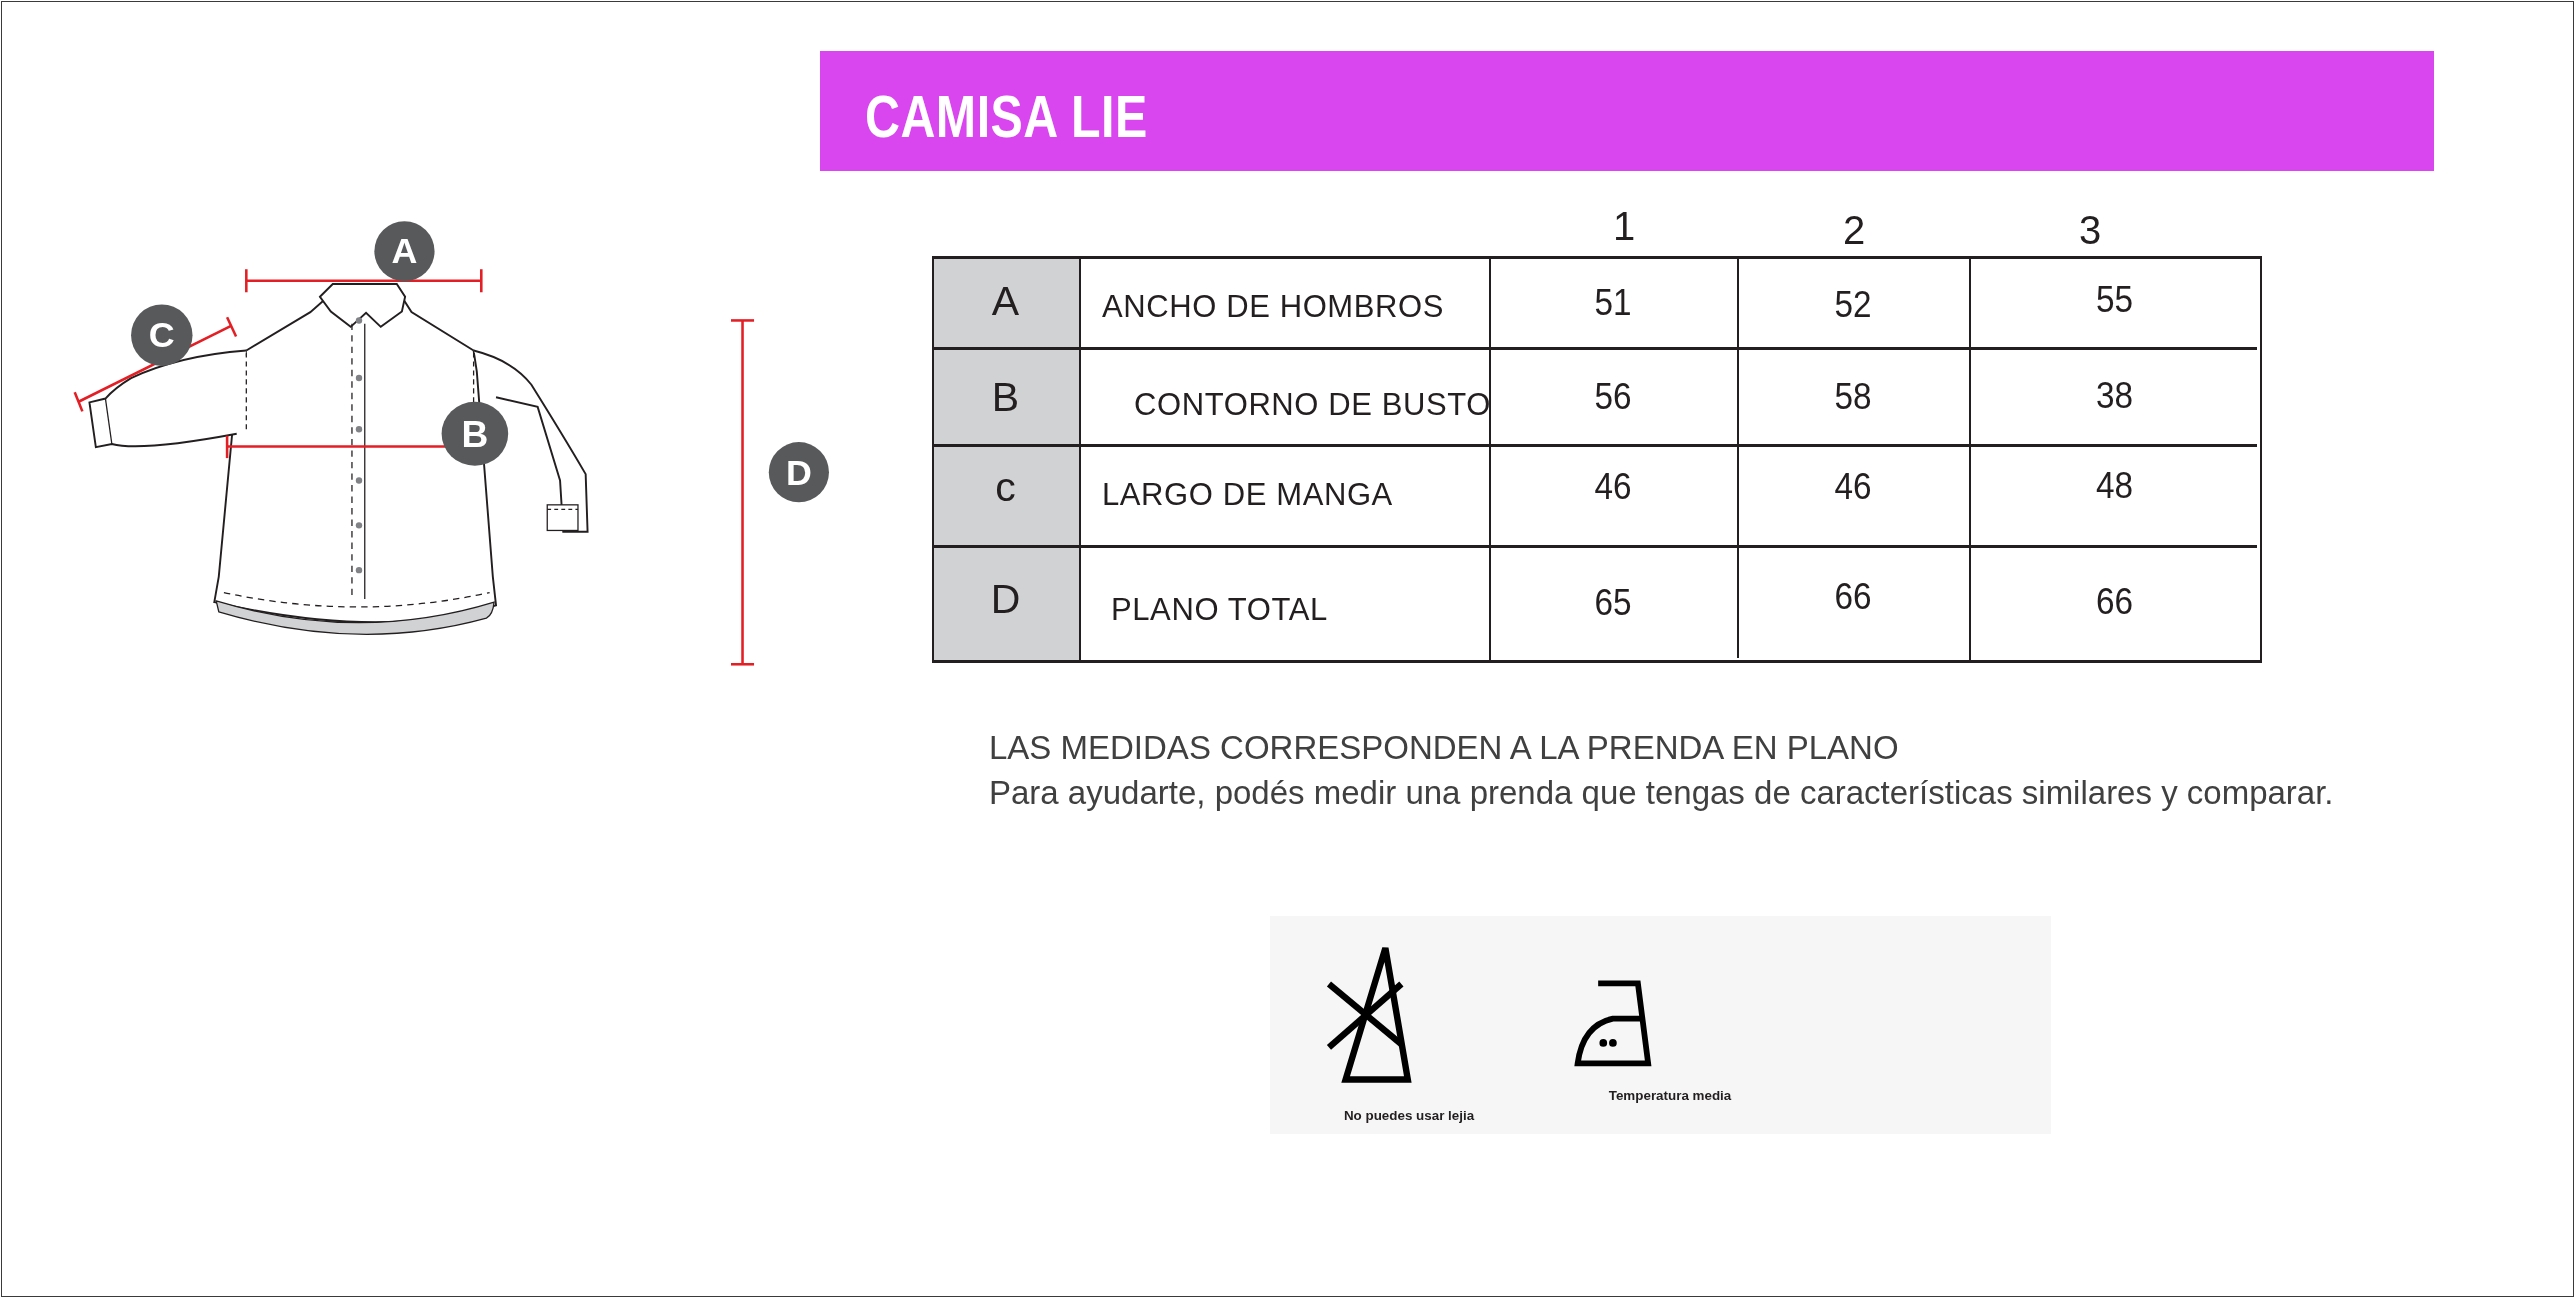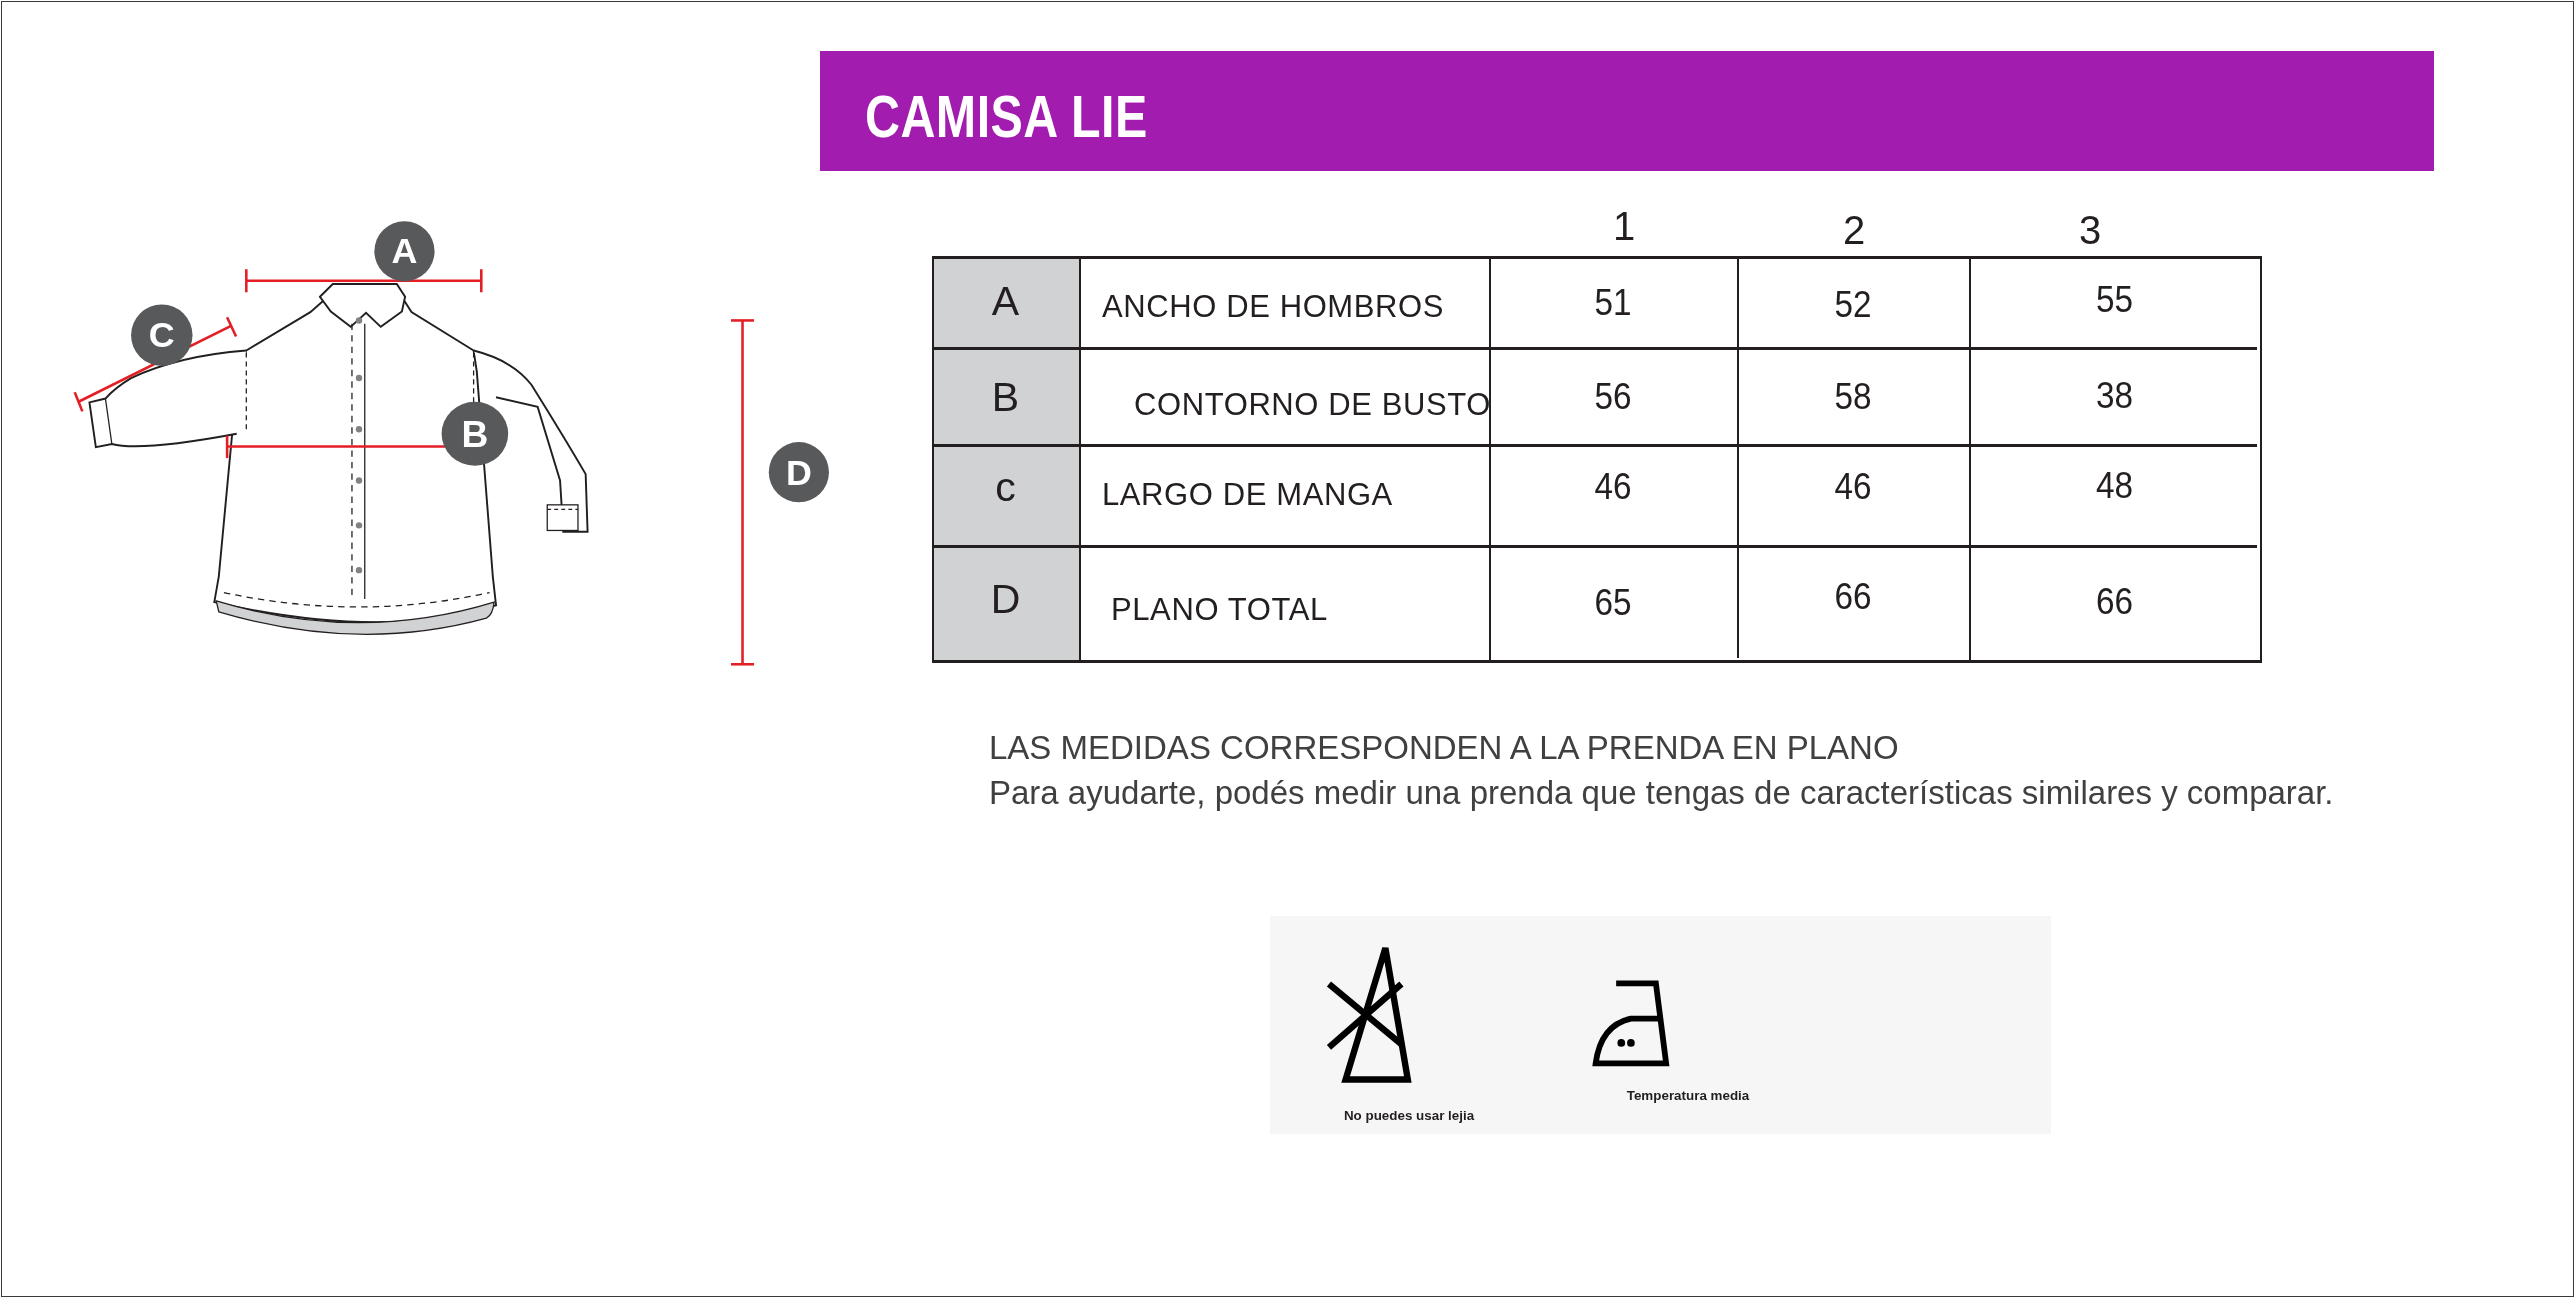--- a/index.html
+++ b/index.html
@@ -1,20 +1,20 @@
 <!DOCTYPE html>
 <html style="font-size:10.2px"><head>
 <meta charset="utf-8">
 <style>
   html, body { margin:0; padding:0; background:#ffffff; }
   body { width:2576px; height:1299px; position:relative; overflow:hidden;
          font-family:"Liberation Sans", sans-serif; color:#231f20; }
   .frame { position:absolute; left:0.6px; top:0.6px; width:2573px; height:1296px; border:1.3px solid #3a3a3a; box-sizing:border-box; }
 
-  .title-bar { position:absolute; left:820px; top:51px; width:1614px; height:120px; background:#a21caf; }
+  .title-bar { position:absolute; left:820px; top:51px; width:1614px; height:120px; background:#d946ef; }
   .title-bar .title { position:absolute; left:45px; top:32px; font-size:59px; font-weight:bold; color:#ffffff; letter-spacing:0.6px; transform:scaleX(0.82); transform-origin:left center; }
 
   
   .size-hdr { position:absolute; top:204px; font-size:40px; color:#231f20; }
   .tbl { position:absolute; left:932px; top:256px; width:1330px; height:407px; }
   .tbl .key-col { position:absolute; left:0; top:0; width:147px; height:407px; background:#d1d2d4; }
   .tbl .hline { position:absolute; left:0; height:2.6px; background:#231f20; }
   .tbl .vline { position:absolute; top:0; width:1.9px; background:#231f20; }
   .tbl .cell { position:absolute; font-size:37px; text-align:center; transform:scaleX(0.9); }
   .tbl .key { position:absolute; font-size:41px; width:147px; text-align:center; }
@@ -153,21 +153,21 @@
   <div class="item" style="left:0; width:282px;">
     <svg width="282" height="218" viewBox="0 0 440 340">
       <g fill="none" stroke="#000" stroke-width="10">
         <path d="M180 50 L118 255 L215 255 Z"></path>
         <line x1="92" y1="106" x2="205" y2="200"></line>
         <line x1="92" y1="205" x2="205" y2="106"></line>
       </g>
     </svg>
     <div class="cap" style="left:139px; top:192px;">No puedes usar lejia</div>
   </div>
-  <div class="item" style="left:300px; width:250px;">
+  <div class="item" style="left:282px; width:250px;">
     <svg width="250" height="218" viewBox="0 0 390 340">
       <g fill="none" stroke="#000" stroke-width="9">
         <path d="M72 105 L134 105 L150 230 L40 230 Q48 170 95 160 L144 160"></path>
       </g>
       <circle cx="80" cy="198" r="6" fill="#000"></circle>
       <circle cx="95" cy="198" r="6" fill="#000"></circle>
     </svg>
     <div class="cap" style="left:118px; top:172px;">Temperatura media</div>
   </div>
 </div>

